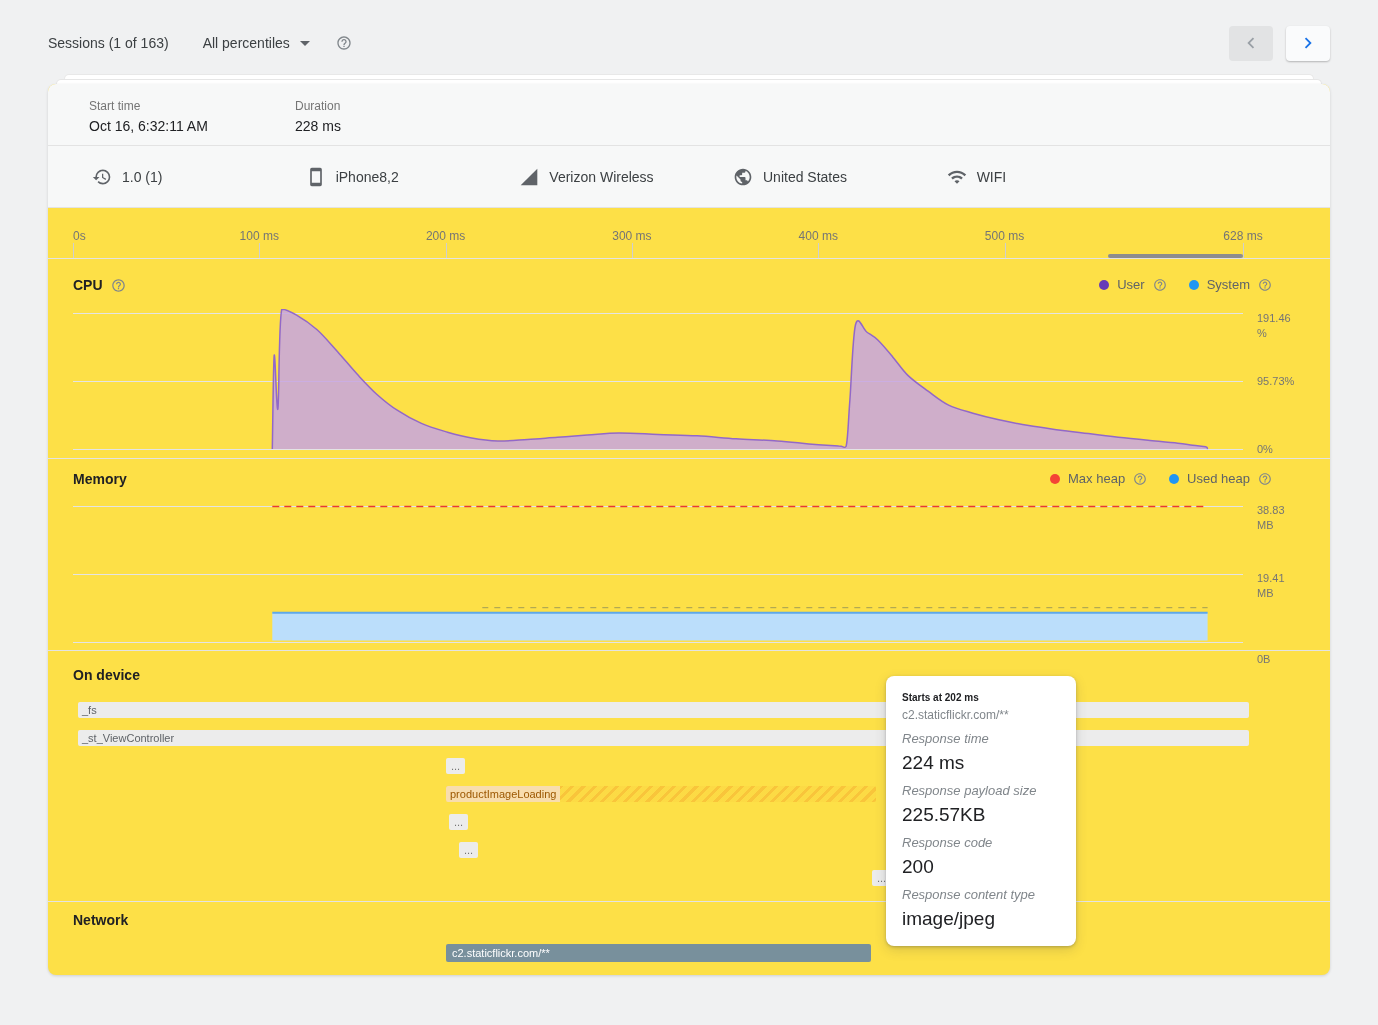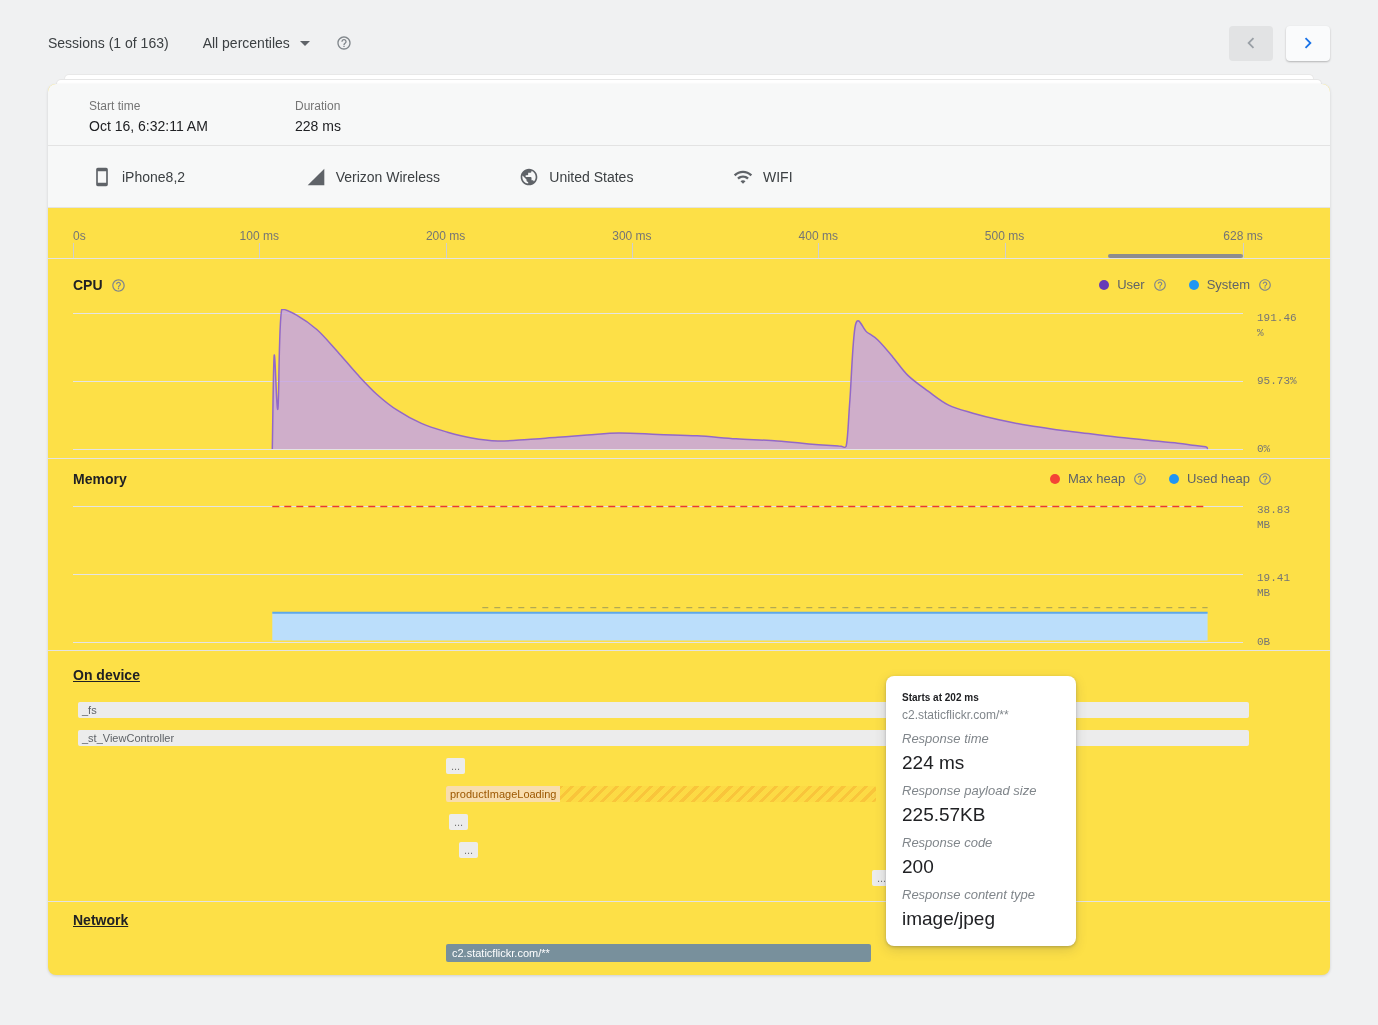--- a/index.html
+++ b/index.html
@@ -50,36 +50,36 @@
   .sec-memory{height:192px;}
   .sec-title-row{position:absolute;top:18px;left:25px;display:flex;align-items:center;gap:8px;font-size:14px;font-weight:bold;color:#202124;}
   .sec-memory .sec-title-row{top:12px;}
   .legend{position:absolute;top:18px;right:58px;display:flex;gap:22px;align-items:center;}
   .sec-memory .legend{top:12px;}
   .legend-item{display:flex;align-items:center;gap:8px;cursor:pointer;}
   .dot{width:10px;height:10px;border-radius:50%;flex:none;}
   .legend-label{font-size:13px;color:#5f6368;}
   .legend .help-svg{width:14px;height:14px;}
   .sec-title-row .help-svg{width:15px;height:15px;}
-  .chart-wrap{position:absolute;left:0;top:50px;width:100%;height:141px;font-family:Liberation Mono, monospace;}
+  .chart-wrap{position:absolute;left:0;top:50px;width:100%;height:141px;}
   .sec-memory .chart-wrap{top:35px;height:151px;}
   .chart-wrap svg{position:absolute;left:25px;top:0;}
   .ylab{position:absolute;left:1209px;width:46px;font-size:11px;color:#757575;line-height:15px;}
   .grid{stroke:#e4e4e4;stroke-width:1;}
   .cpu-area{fill:#c7a4e2;fill-opacity:.85;stroke:none;}
   .cpu-line{fill:none;stroke:#9268c8;stroke-width:1.5;}
   .mem-area{fill:#bbdefb;}
   .mem-line{stroke:#5fa8e8;stroke-width:2;}
   .mem-dash{stroke:#455a64;stroke-width:1;stroke-dasharray:6 6;opacity:.5;}
   .mem-max{stroke:#e53935;stroke-width:1.6;stroke-dasharray:7 5;}
 
   
   .sec-ondevice{height:251px;padding-top:16px;}
   .sec-network{height:73px;padding-top:10px;border-bottom:none;border-radius:0 0 8px 8px;}
-  .sec-label{margin-left:25px;font-size:14px;font-weight:bold;color:#202124;height:18px;text-decoration:underline;}
+  .sec-label{margin-left:25px;font-size:14px;font-weight:bold;color:#202124;height:18px;}
   .trace-rows{margin-top:17px;}
   .sec-network .trace-rows{margin-top:14px;}
   .trace-row{position:relative;height:16px;margin-bottom:12px;}
   .trace-bar{position:absolute;top:0;height:16px;border-radius:2px;display:flex;align-items:center;font-size:11px;box-sizing:border-box;white-space:nowrap;cursor:pointer;}
   .style-gray{background:#ececec;color:#5f6368;padding:0 4px;}
   .trace-bar.tiny{justify-content:center;padding:0;color:#757575;}
   .style-orange{background:repeating-linear-gradient(135deg, rgba(242,153,38,.38) 0 3px, rgba(242,153,38,.08) 3px 8px);color:#9c5700;padding:0;}
   .style-orange .trace-bar-label{background:#f8ddae;padding:0 4px;height:16px;line-height:16px;border-radius:2px 0 0 2px;}
   .style-network{background:#78909c;color:#fff;padding:0 6px;height:18px;}
 
@@ -128,20 +128,26 @@
       <div class="hlabel">Start time</div>
       <div class="hvalue">Oct 16, 6:32:11 AM</div>
     </div>
     <div class="hblock">
       <div class="hlabel">Duration</div>
       <div class="hvalue">228 ms</div>
     </div>
   </div>
 
   <div class="sec sec-device">
+    <div class="dcell">
+      <svg class="dicon" viewBox="0 0 24 24">
+          <path d="M13 3a9 9 0 0 0-9 9H1l3.89 3.89.07.14L9 12H6c0-3.87 3.13-7 7-7s7 3.13 7 7-3.13 7-7 7c-1.93 0-3.68-.79-4.94-2.06l-1.42 1.42A8.954 8.954 0 0 0 13 21a9 9 0 0 0 0-18zm-1 5v5l4.25 2.52.77-1.28-3.52-2.09V8z"></path>
+        </svg>
+      <span>1.0 (1)</span>
+    </div>
     <div class="dcell">
       <svg class="dicon" viewBox="0 0 24 24">
           <path d="M17 1.01 7 1c-1.1 0-2 .9-2 2v18c0 1.1.9 2 2 2h10c1.1 0 2-.9 2-2V3c0-1.1-.9-1.99-2-1.99zM17 19H7V5h10v14z"></path>
         </svg>
       <span>iPhone8,2</span>
     </div>
     <div class="dcell">
       <svg class="dicon" viewBox="0 0 24 24">
           <path d="M2 22h20V2L2 22z"></path>
         </svg>
@@ -241,21 +247,21 @@
         <line class="grid" x1="0" y1="12.5" x2="1170" y2="12.5"></line>
         <line class="grid" x1="0" y1="80.5" x2="1170" y2="80.5"></line>
         <line class="grid" x1="0" y1="148.5" x2="1170" y2="148.5"></line>
         <rect class="mem-area" x="199.3" y="118.7" width="935.3" height="27.8"></rect>
         <line class="mem-line" x1="199.3" x2="1134.6" y1="118.7" y2="118.7"></line>
         <line class="mem-dash" x1="409.3" x2="1134.6" y1="113.7" y2="113.7"></line>
         <line class="mem-max" x1="199.3" x2="1134.6" y1="12.5" y2="12.5"></line>
       </svg>
       <div class="ylab" style="top:9px">38.83 MB</div>
       <div class="ylab" style="top:77px">19.41 MB</div>
-      <div class="ylab" style="top:141px">0B</div>
+      <div class="ylab" style="top:158px">0B</div>
     </div>
   </div>
 
   <div class="sec sec-ondevice">
     <div class="sec-label">On device</div>
     <div class="trace-rows">
         <div class="trace-row">
     <div class="trace-bar style-gray" style="left: 30px; width: 1171px;">
       <span class="trace-bar-label">_fs</span>
     </div>

